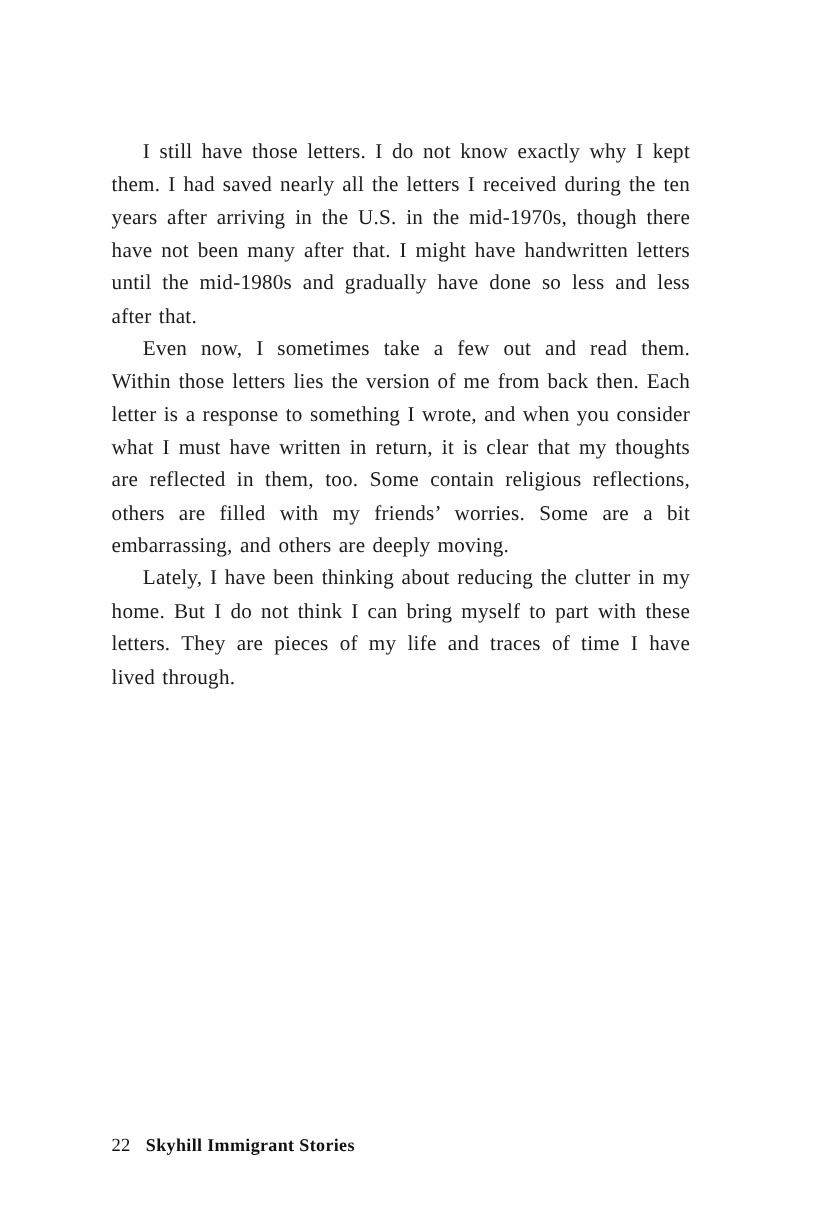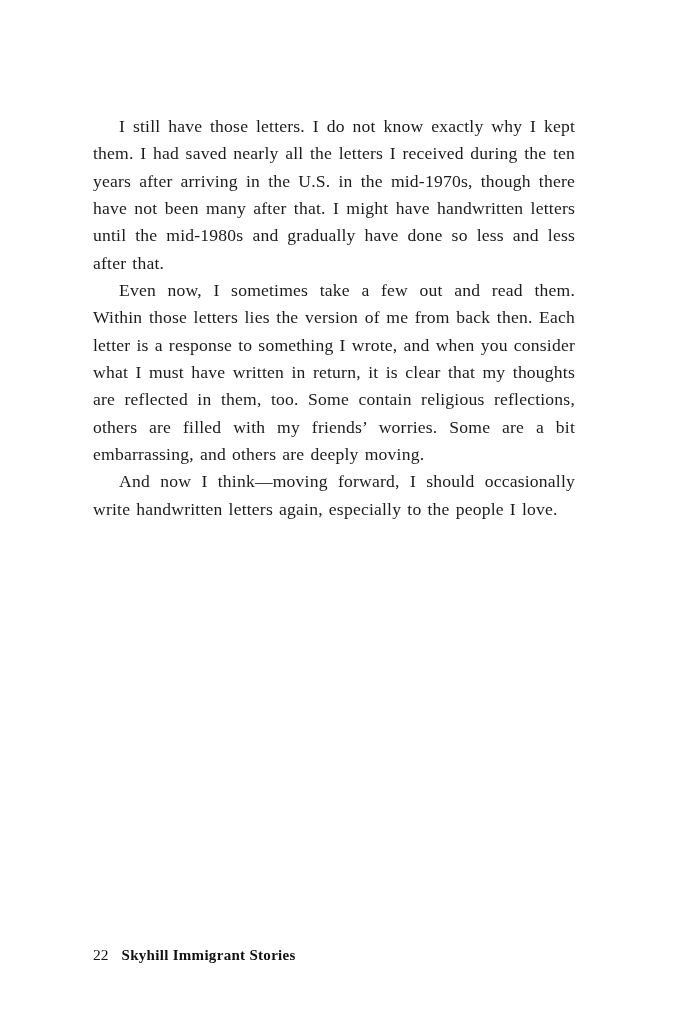--- a/index.html
+++ b/index.html
@@ -52,21 +52,21 @@
   }
 </style>
 </head>
 <body>
 
 <div class="page">
 
   <div class="text-block">
     <p>I still have those letters. I do not know exactly why I kept them. I had saved nearly all the letters I received during the ten years after arriving in the U.S. in the mid-1970s, though there have not been many after that. I might have handwritten letters until the mid-1980s and gradually have done so less and less after that.</p>
     <p>Even now, I sometimes take a few out and read them. Within those letters lies the version of me from back then. Each letter is a response to something I wrote, and when you consider what I must have written in return, it is clear that my thoughts are reflected in them, too. Some contain religious reflections, others are filled with my friends’ worries. Some are a bit embarrassing, and others are deeply moving.</p>
-    <p>And now I think—moving forward, I should occasionally write handwritten letters again, especially to the people I love.</p>
+    <p>Lately, I have been thinking about reducing the clutter in my home. But I do not think I can bring myself to part with these letters. They are pieces of my life and traces of time I have lived through.</p>
   </div>
 
   <div class="footer">
     <span class="page-number">22</span>
     <span class="book-title">Skyhill Immigrant Stories</span>
   </div>
 
 </div>
 
 </body></html>

